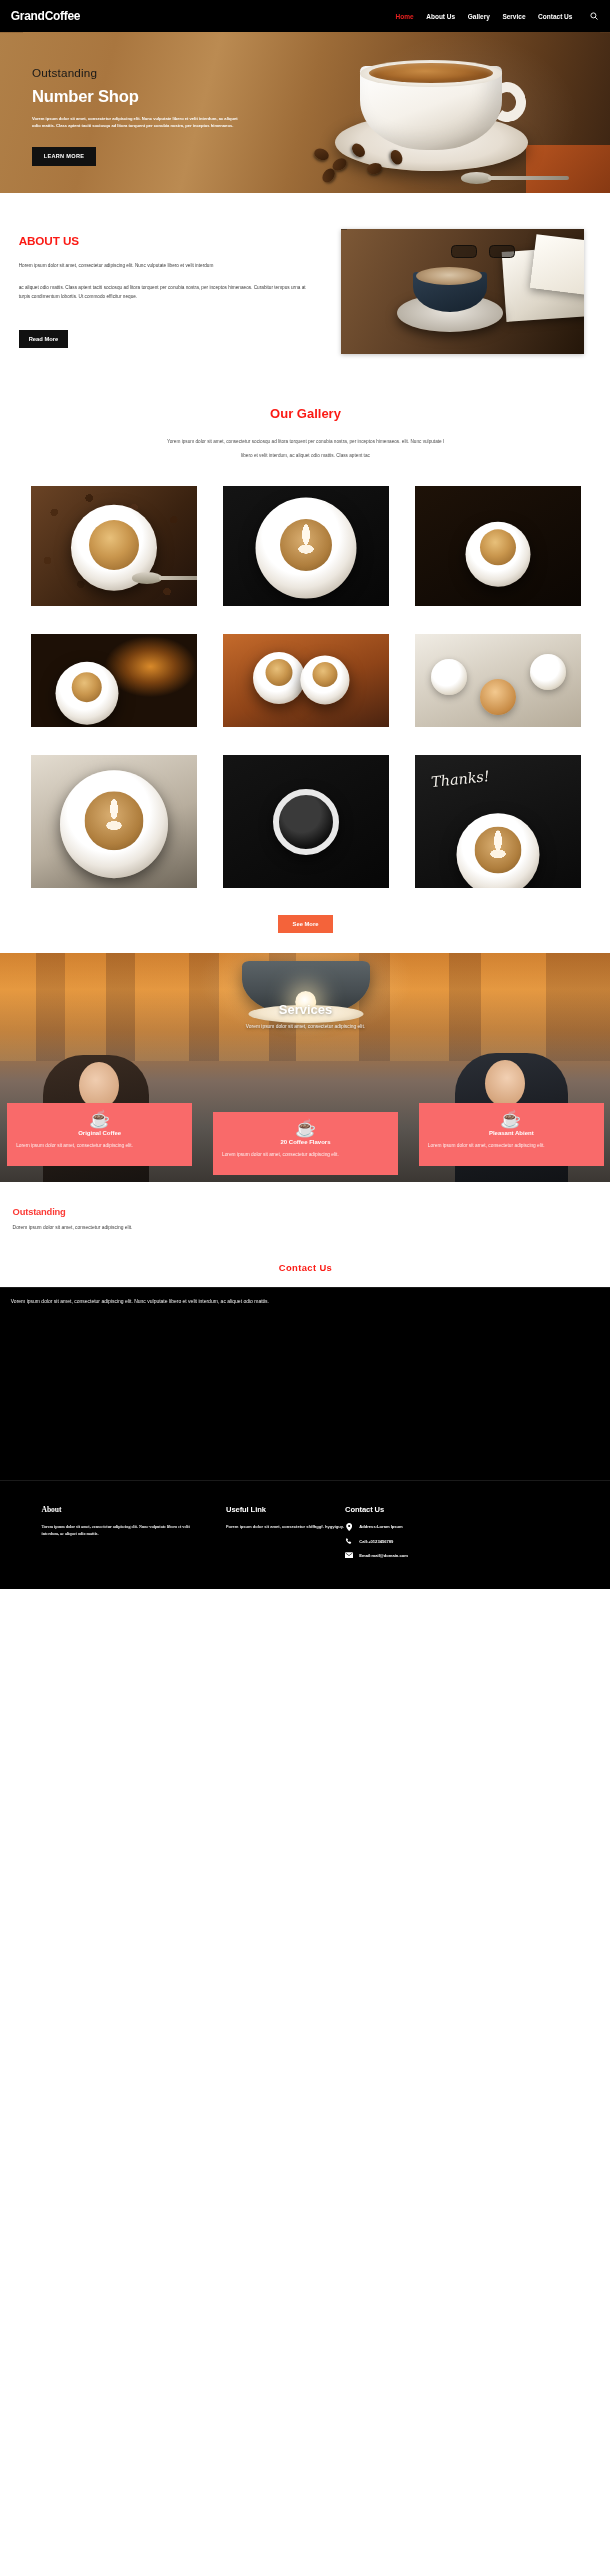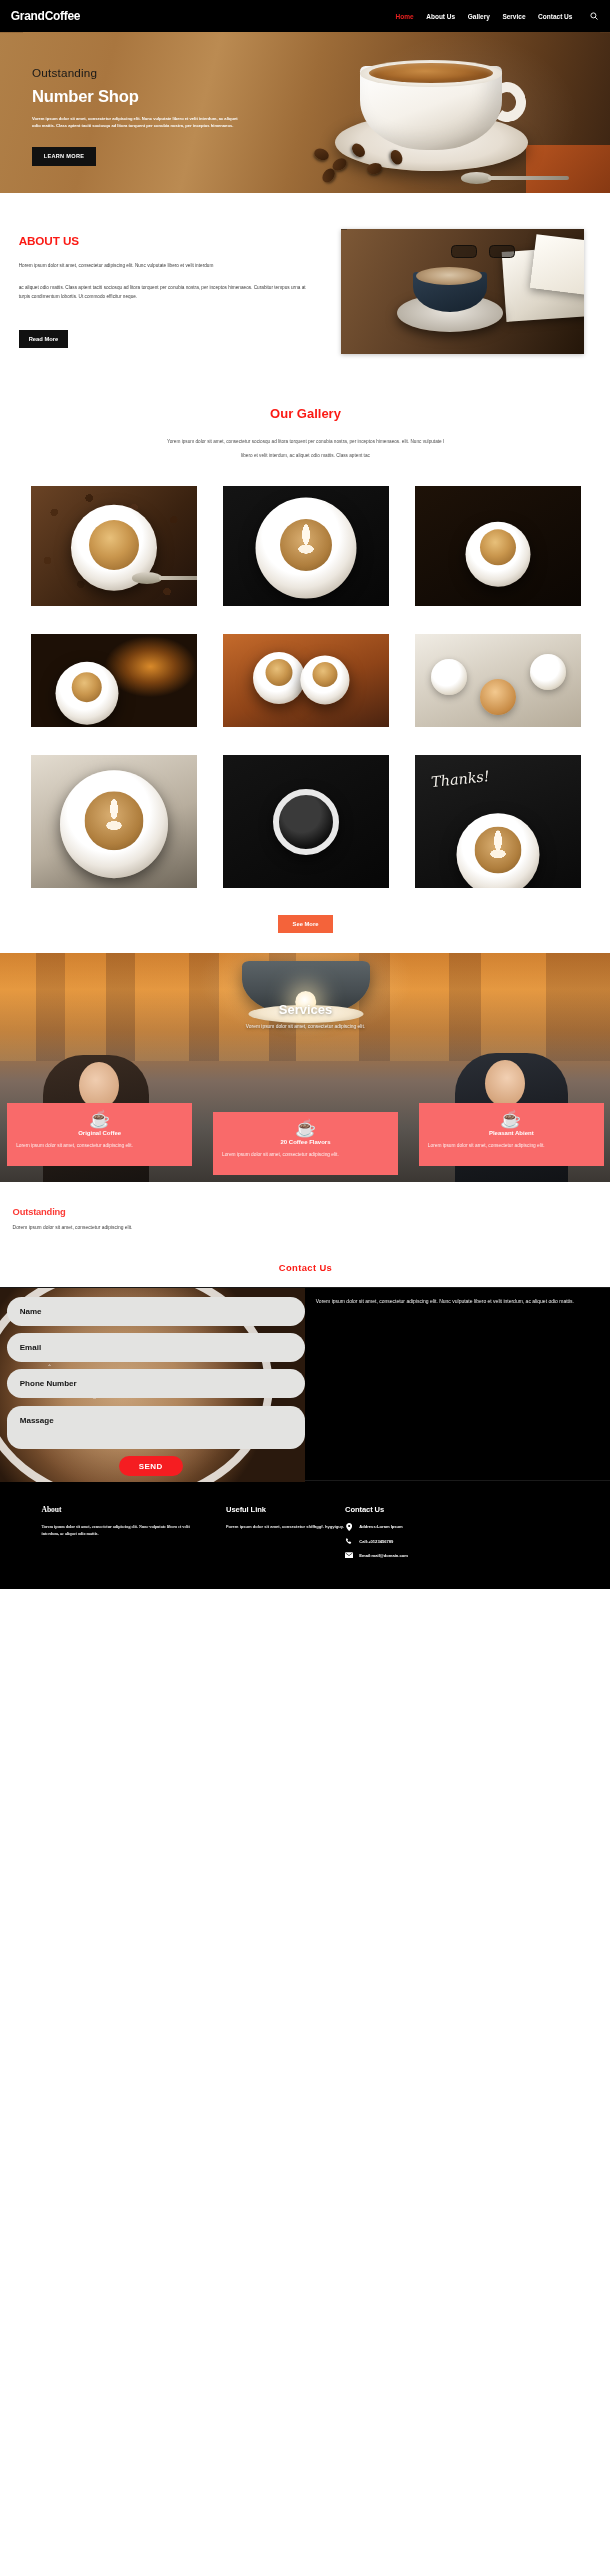--- a/index.html
+++ b/index.html
@@ -800,34 +800,20 @@
 
 <div class="testimonial">
   <div class="testimonial-title">Outstanding</div>
   <div class="testimonial-sub">Dorem ipsum dolor sit amet, consectetur adipiscing elit.</div>
 </div>
 
 <div class="contact-head">
   <div class="contact-title">Contact  Us</div>
 </div>
 <div class="contact-block">
-  <div class="contact-form">
-    <div class="coffee-photo"></div>
-    <div class="coffee-rim"></div>
-    <div class="foam-dots"></div>
-    <div class="form-fields">
-      <input class="field" type="text" placeholder="Name" style="">
-      <input class="field" type="text" placeholder="Email" style="">
-      <input class="field" type="text" placeholder="Phone Number" style="">
-      <textarea class="field msg" placeholder="Massage" style=""></textarea>
-      <div class="btn-send-wrap">
-        <button class="btn-send">SEND</button>
-      </div>
-    </div>
-  </div>
   <div class="contact-side">
     <div class="contact-side-text">Vorem ipsum dolor sit amet, consectetur adipiscing elit. Nunc vulputate libero et velit interdum, ac aliquet odio mattis.</div>
   </div>
 </div>
 
 <div class="footer">
   <div class="fcol fcol-about">
     <h4>About</h4>
     <p>Torem ipsum dolor sit amet, consectetur adipiscing elit. Nunc vulputate libero et velit interdum, ac aliquet odio mattis.</p>
   </div>

